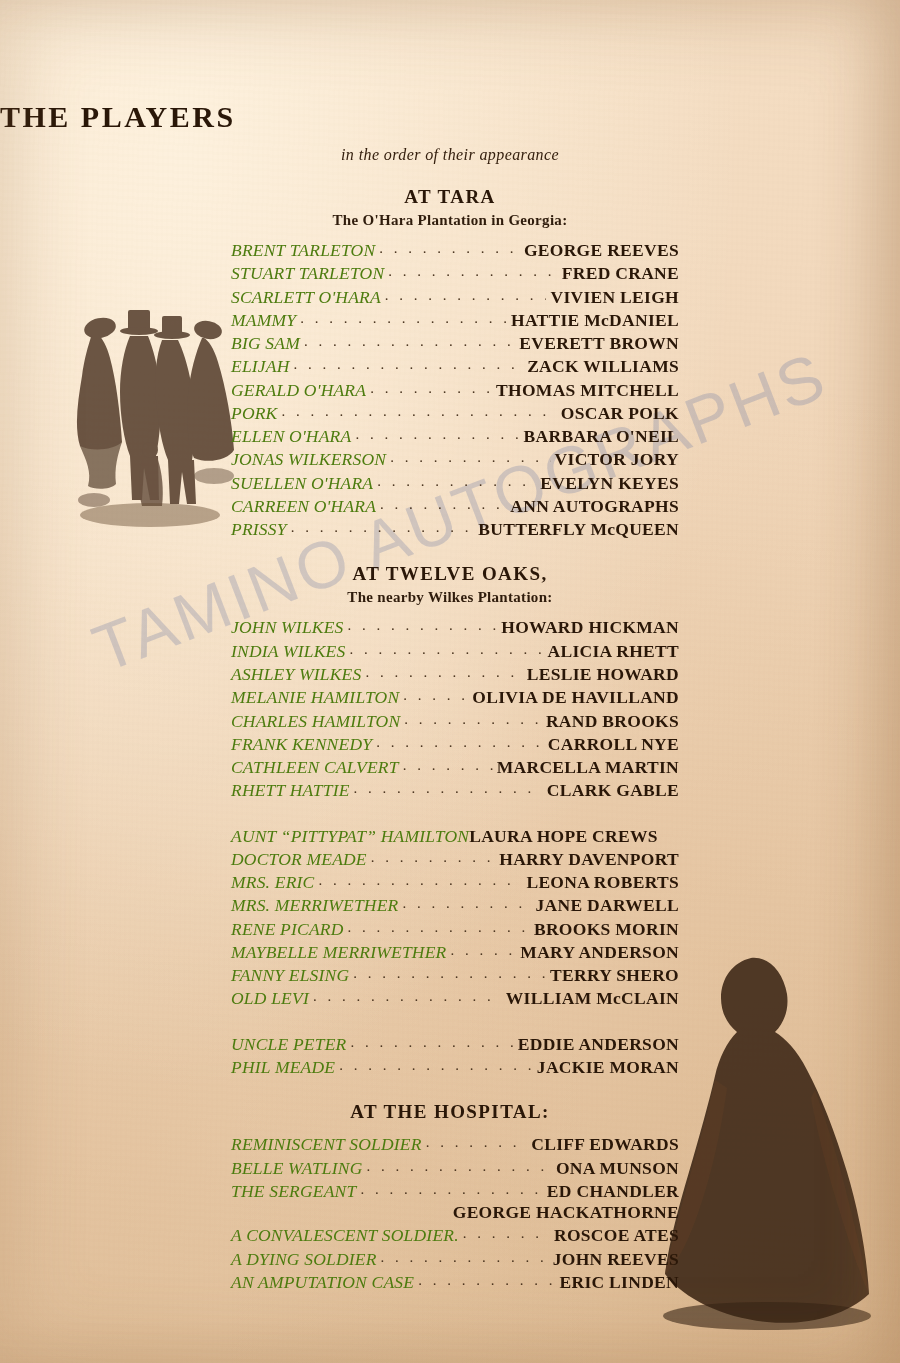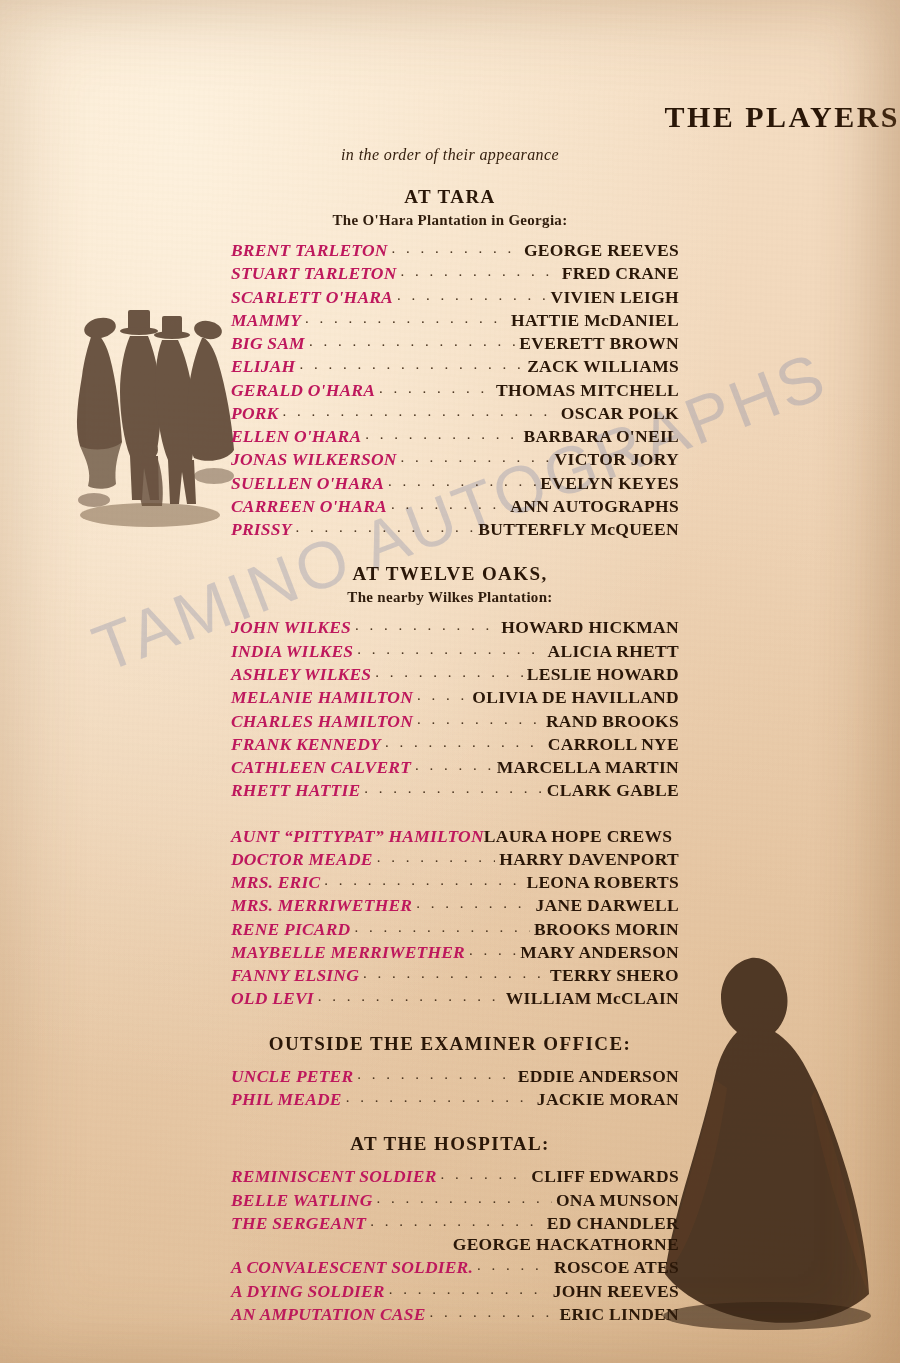--- a/index.html
+++ b/index.html
@@ -59,21 +59,21 @@
     user-select: none;
   }
 
   .content {
     position: absolute;
     inset: 0;
   }
 
   
   .main-title {
-    text-align: right;
+    text-align: left;
     font-family: "Liberation Serif", serif;
     font-weight: bold;
     font-size: 30px;
     letter-spacing: 2.5px;
     margin: 0;
     padding-top: 100px;
     color: #2a1708;
   }
   .subtitle {
     text-align: center;
@@ -110,23 +110,23 @@
   }
   .cast-row {
     display: flex;
     align-items: baseline;
     font-size: 17.5px;
     line-height: 1.33;
     white-space: nowrap;
   }
   .role {
     font-style: italic;
-    font-weight: 700;
+    font-weight: 400;
     letter-spacing: .2px;
-    color: #be185d;
+    color: #4d7c0f;
     flex: 0 0 auto;
   }
   .leader {
     flex: 1 1 auto;
     overflow: hidden;
     margin: 0 4px;
     position: relative;
     top: -3px;
     color: #4a341f;
     letter-spacing: 3.5px;
@@ -376,21 +376,20 @@
             <span class="actor">TERRY SHERO</span>
           </div>
           <div class="cast-row">
             <span class="role">OLD LEVI</span>
             <span class="leader">. . . . . . . . . . . . . . . . . . . . . . . . . . . . . . . . . . . . . . .</span>
             <span class="actor">WILLIAM McCLAIN</span>
           </div>
         </div>
       </div>
       <div class="section">
-        <div class="section-title">OUTSIDE THE EXAMINER OFFICE:</div>
         <div class="cast">
           <div class="cast-row">
             <span class="role">UNCLE PETER</span>
             <span class="leader">. . . . . . . . . . . . . . . . . . . . . . . . . . . . . . . . . . . . . . .</span>
             <span class="actor">EDDIE ANDERSON</span>
           </div>
           <div class="cast-row">
             <span class="role">PHIL MEADE</span>
             <span class="leader">. . . . . . . . . . . . . . . . . . . . . . . . . . . . . . . . . . . . . . .</span>
             <span class="actor">JACKIE MORAN</span>

